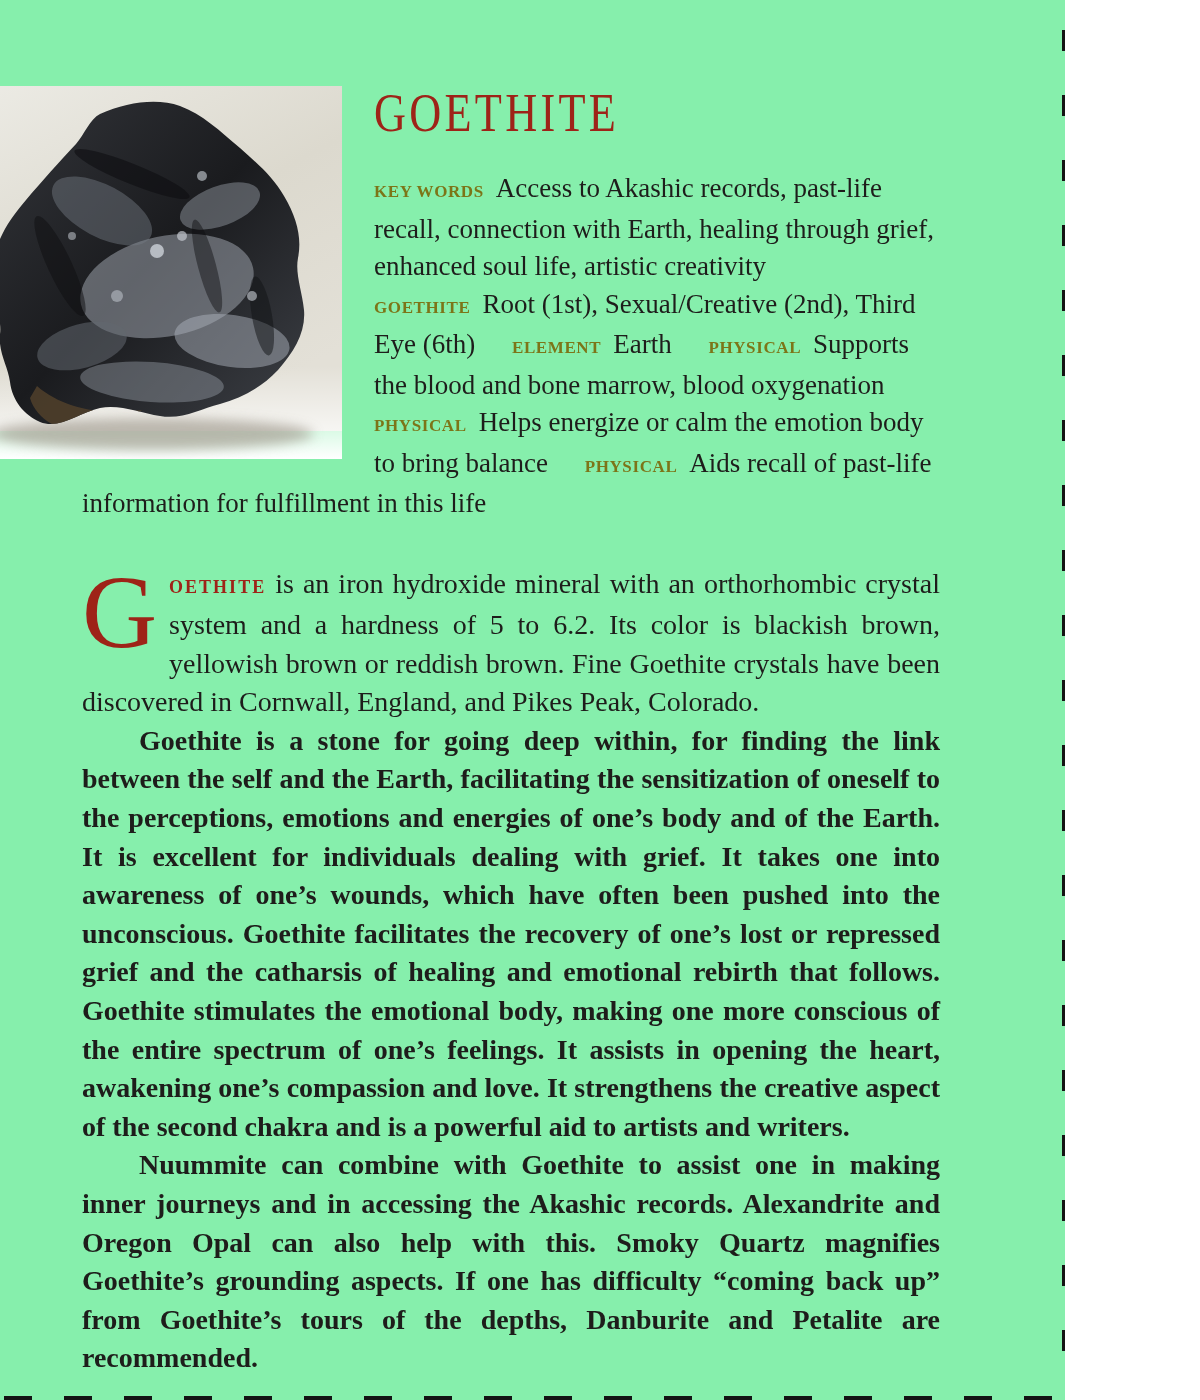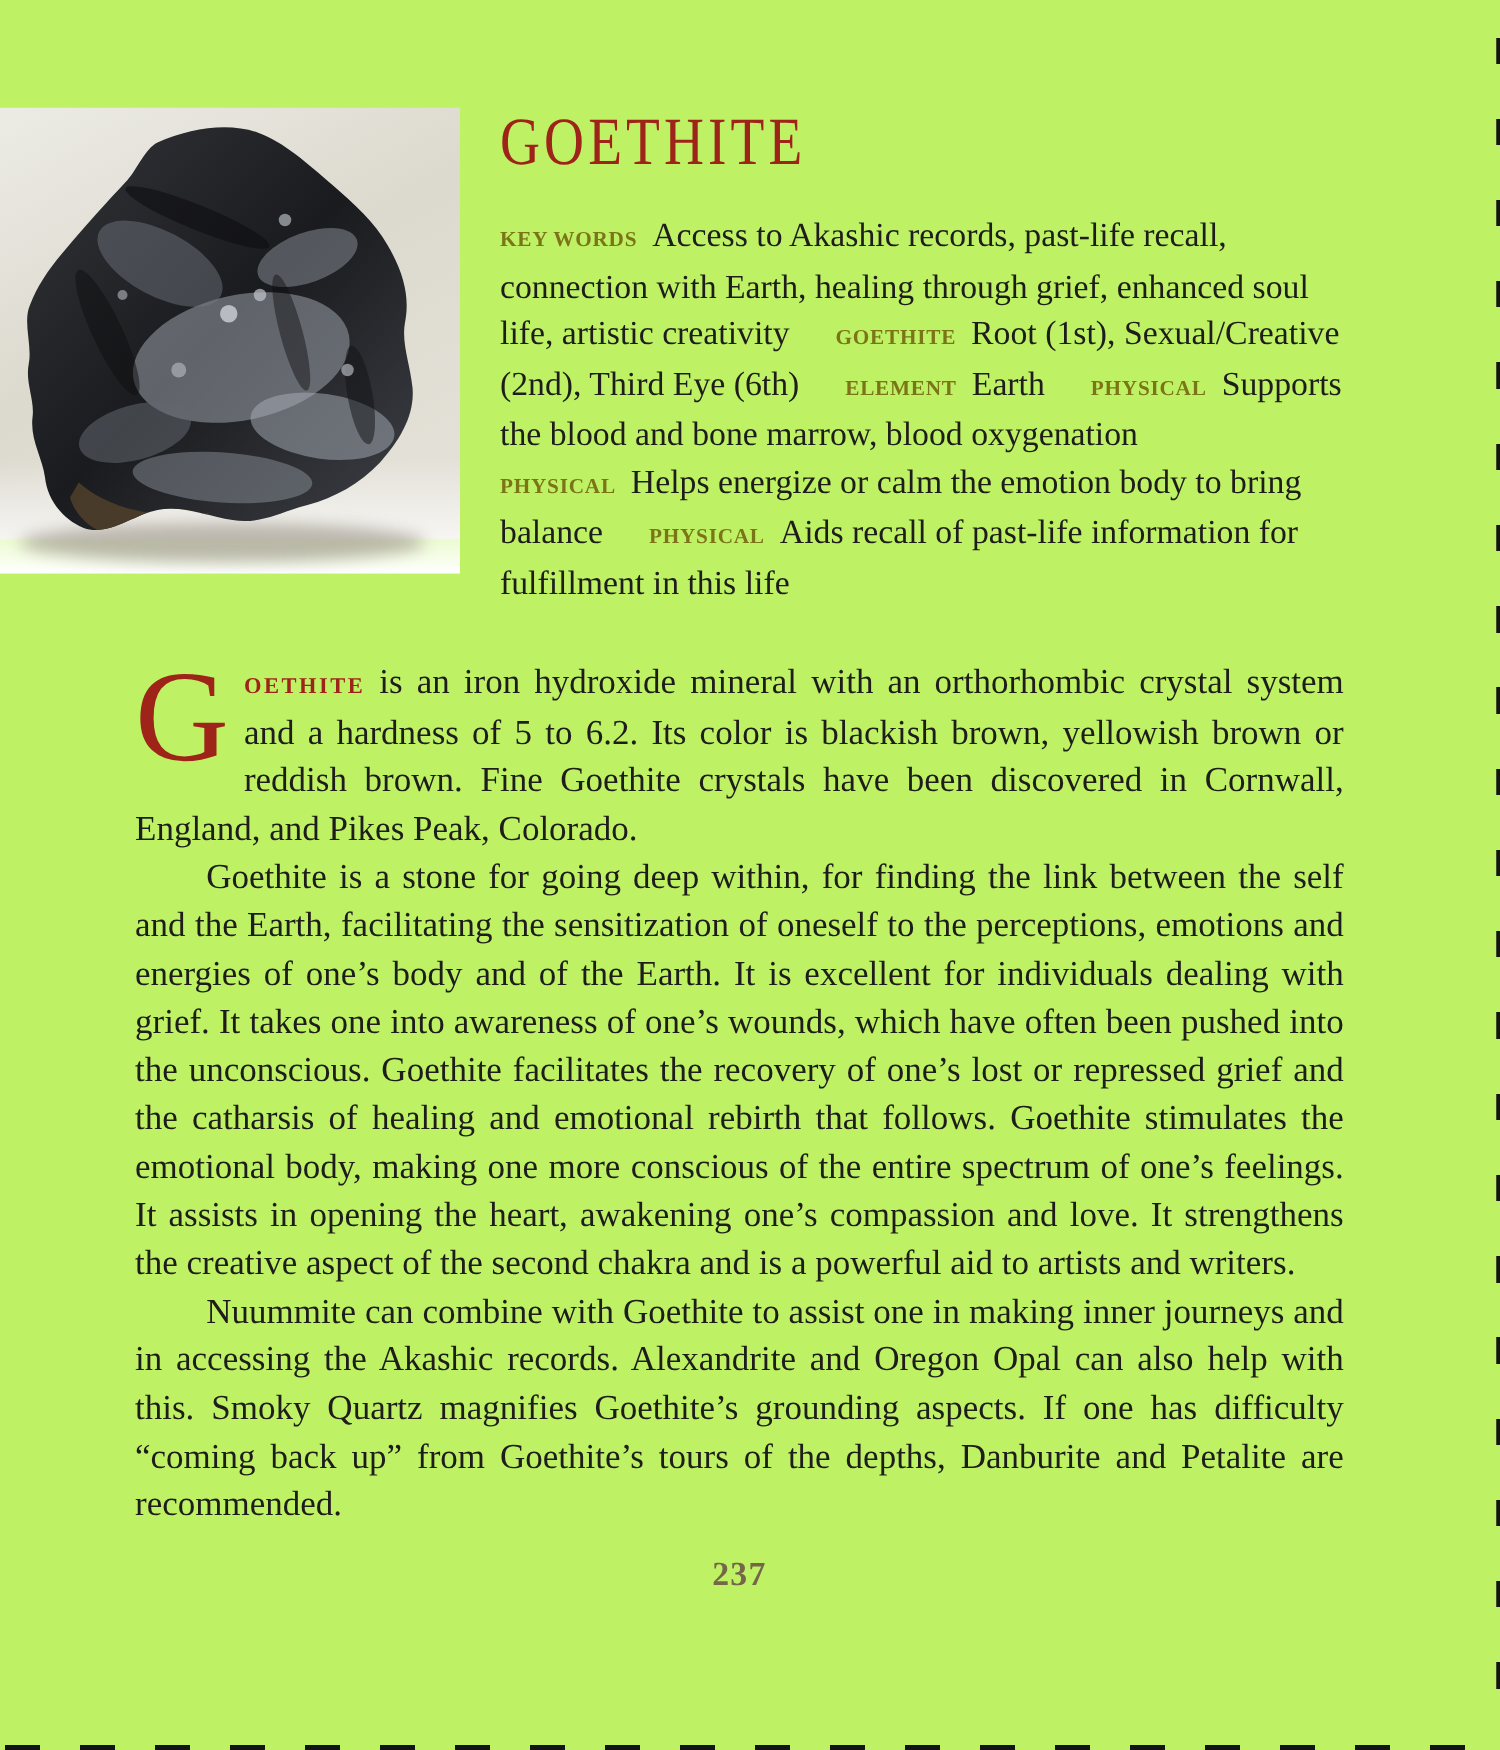--- a/index.html
+++ b/index.html
@@ -12,23 +12,23 @@
   *{margin:0;padding:0;box-sizing:border-box;}
   html,body{background:#ffffff;}
   body{
     width:1200px;height:1400px;
     font-family:"Liberation Serif","DejaVu Serif",serif;
     color:var(--text);
     overflow:hidden;
   }
   .page{
     position:relative;
-    width:1200px;height:1400px;
-    padding:0 125px 0 108px;
-    background:#bef264;
+    width:1065px;height:1400px;
+    padding:0 125px 0 82px;
+    background:#86efac;
     overflow:hidden;
   }
   
   .photo{
     float:left;
     width:390px;height:373px;
     margin:0 32px 26px -130px;
   }
   .photo svg{display:block;width:100%;height:100%;}
   
@@ -63,21 +63,21 @@
   }
   .kw-text{margin-right:30px;}
   
   .article{clear:left;margin-top:42px;}
   .para{
     font-size:28px;
     line-height:38.6px;
     text-align:justify;
     color:var(--text);
   }
-  .indent{text-indent:57px;}
+  .indent{text-indent:57px;font-weight:bold;}
   .dropcap{
     float:left;
     font-size:104px;
     line-height:80px;
     color:var(--accent-red);
     margin:7px 12px 0 0;
   }
   .lead{
     color:var(--accent-red);
     font-size:18px;

